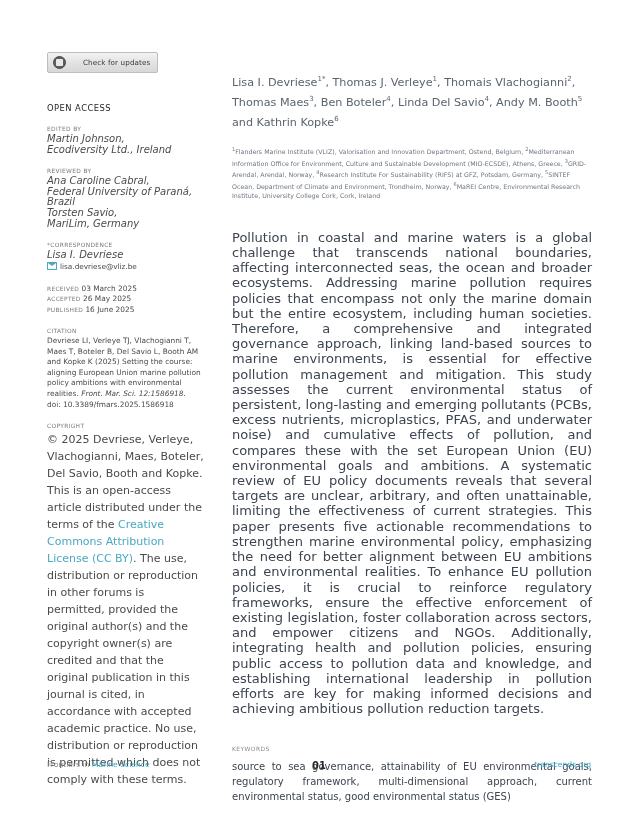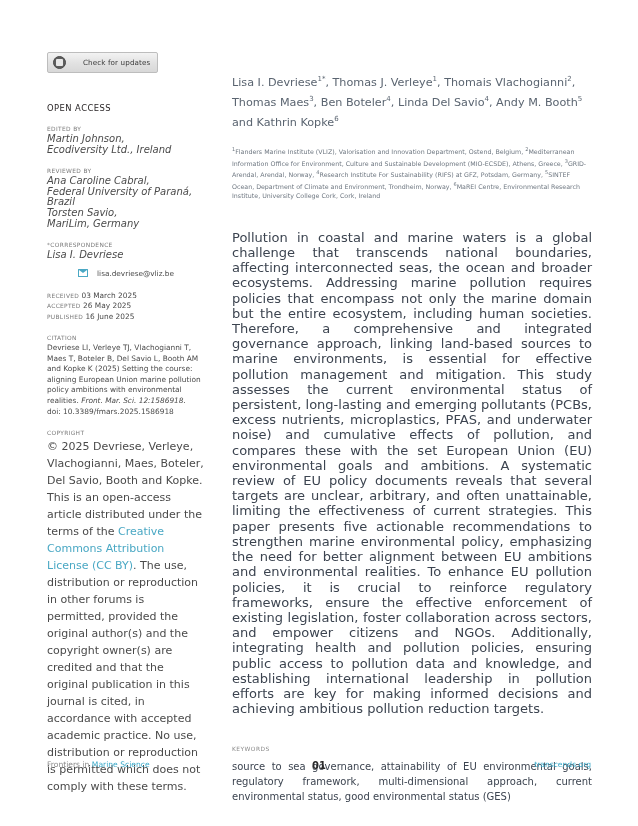--- a/index.html
+++ b/index.html
@@ -94,23 +94,22 @@
   .meta-inline .k {
     font-size: 5.9px;
     letter-spacing: .3px;
     color: #7a7a7a;
     text-transform: uppercase;
   }
 
   .email-row {
     display: flex;
     align-items: center;
-    gap: 9px;
-    margin-top: 8px;
-    justify-content: center;
+    gap: 3px;
+    margin-top: 1px;
   }
   .mail-icon {
     width: 8px;
     height: 6px;
     border: 1px solid #4aa8c4;
     position: relative;
     flex: none;
     border-radius: .5px;
   }
   .mail-icon::after {

